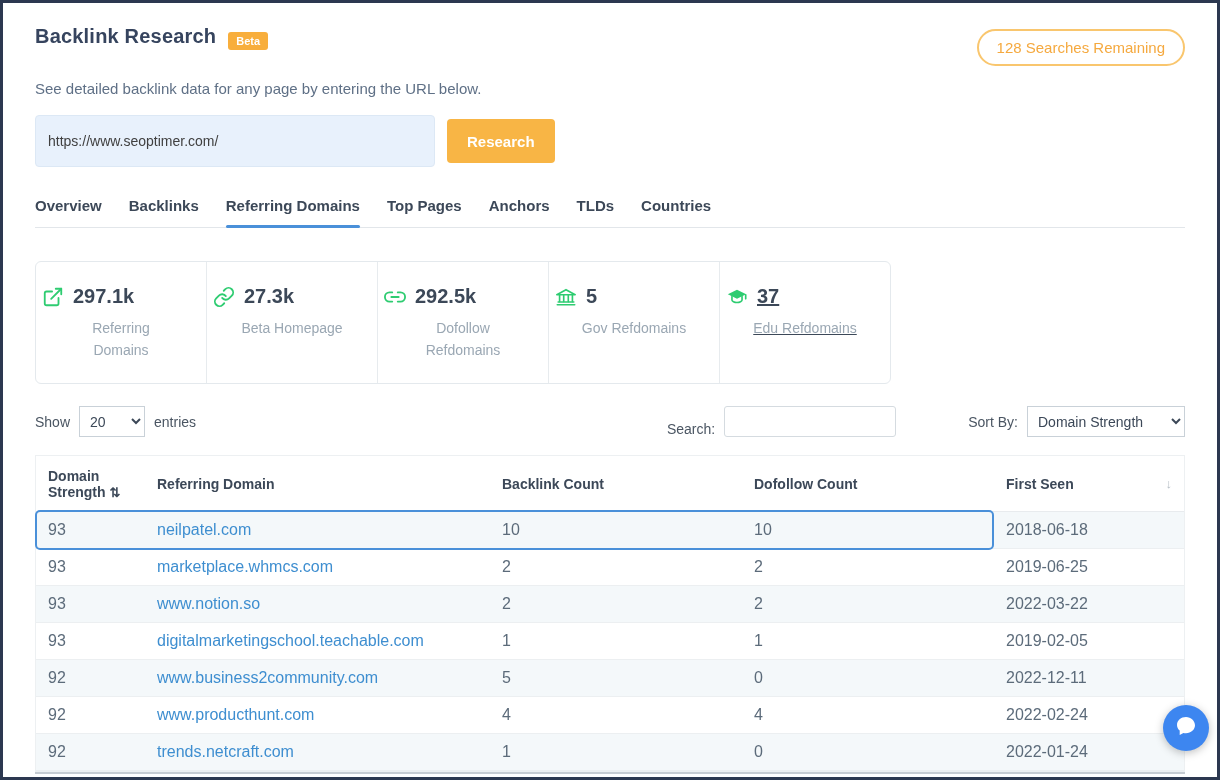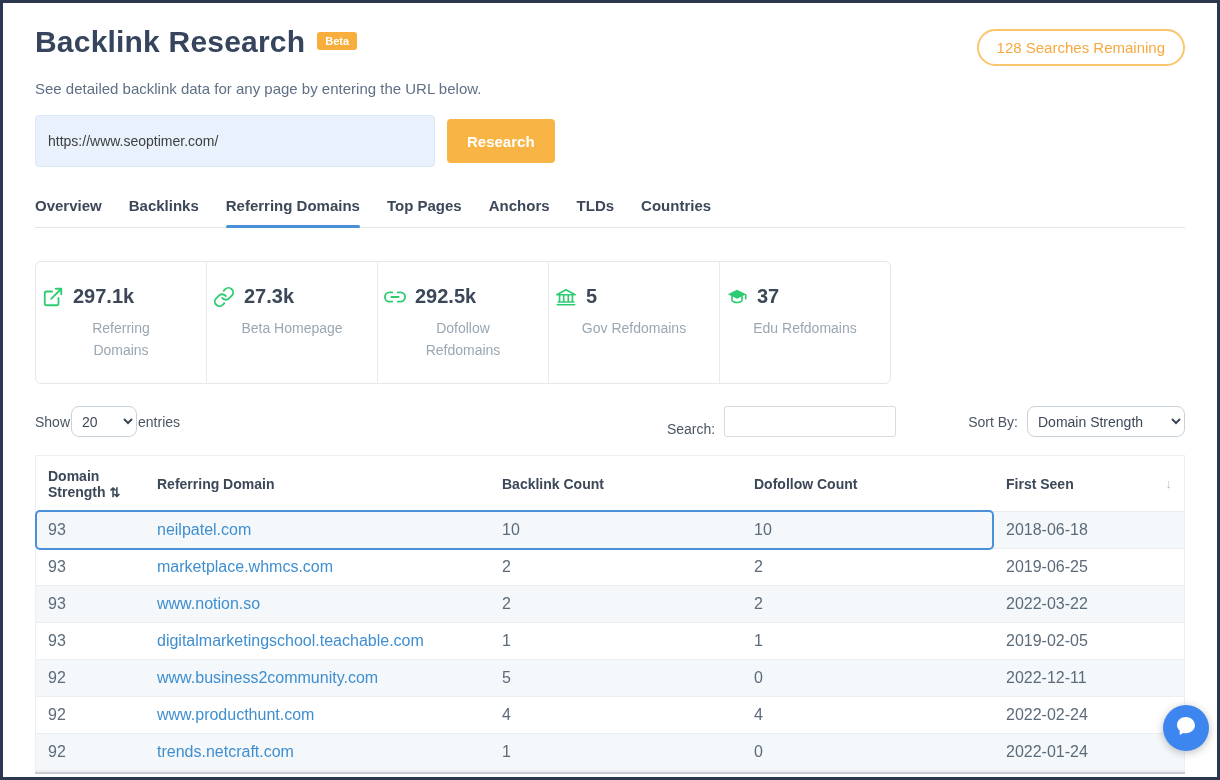--- a/index.html
+++ b/index.html
@@ -9,21 +9,21 @@
     background:#ffffff;
     border:3px solid #2c3850;
     overflow:hidden;
     color:#3c4858;
   }
   .container { padding:22px 32px 0 32px; }
 
   
   .header-row { display:flex; justify-content:space-between; align-items:flex-start; }
   .title-wrap { display:flex; align-items:flex-start; }
-  h1.page-title { font-size:30px; font-weight:700; color:#36445e; letter-spacing:0.2px; }
+  h1.page-title { font-size:20px; font-weight:700; color:#36445e; letter-spacing:0.2px; }
   .beta-badge {
     background:#f8ae3c; color:#fff; font-size:11px; font-weight:700;
     padding:3px 8px; border-radius:3px; margin-left:12px; margin-top:7px;
   }
   .searches-pill {
     border:2px solid #f9c66e; color:#f5a93f; background:#fff;
     border-radius:20px; padding:8px 18px; font-size:15px; cursor:pointer;
     margin-top:4px; white-space:nowrap;
   }
   .subtitle { margin-top:14px; font-size:15px; color:#5f7086; }
@@ -51,34 +51,34 @@
     content:""; position:absolute; left:0; right:0; bottom:-1px; height:3px;
     background:#4a90d9; border-radius:2px;
   }
 
   
   .stats-card {
     margin-top:33px; width:856px; border:1px solid #e4e9ed; border-radius:6px;
     display:flex; background:#fff;
   }
   .stat { flex:1; padding:23px 6px 22px 6px; text-align:center; border-right:1px solid #e7ebee; }
-  .stat:last-child { border-right:none; }
+  .stat:last-child { border-right:none;text-decoration:underline; }
   .stat-value-row { display:flex; align-items:center; justify-content:flex-start; gap:9px; }
   .stat-icon { color:#2ecc71; width:22px; height:22px; flex:0 0 auto; }
   .stat-icon svg { width:22px; height:22px; display:block; }
   .stat-value { font-size:20px; font-weight:700; color:#3c4858; }
   .stat-label { margin-top:10px; font-size:14px; color:#9aa7b3; line-height:1.55; max-width:110px; margin-left:auto; margin-right:auto; }
 
   
   .controls-row { margin-top:22px; display:flex; align-items:center; justify-content:space-between; }
-  .controls-left { display:flex; align-items:center; gap:1px; font-size:14px; color:#4a5562; }
+  .controls-left { display:flex; align-items:center; gap:9px; font-size:14px; color:#4a5562; }
   .controls-right { display:flex; align-items:flex-end; font-size:14px; color:#4a5562; }
   select {
     font-family:"Liberation Sans", sans-serif; font-size:14px; color:#3c4858;
-    border:1px solid #c9d1d8; border-radius:8px; height:31px; padding:0 6px; background:#fff;
+    border:1px solid #c9d1d8; border-radius:0; height:31px; padding:0 6px; background:#fff;
   }
   .page-size-select { width:66px; }
   .sort-select { width:158px; margin-left:9px; }
   .search-input {
     width:172px; height:31px; border:1px solid #d5dbe0; border-radius:3px;
     margin-left:9px; padding:0 8px; font-size:14px; color:#3c4858;
     font-family:"Liberation Sans", sans-serif; outline:none;
   }
   .sort-group { margin-left:72px; display:flex; align-items:center; }
 

